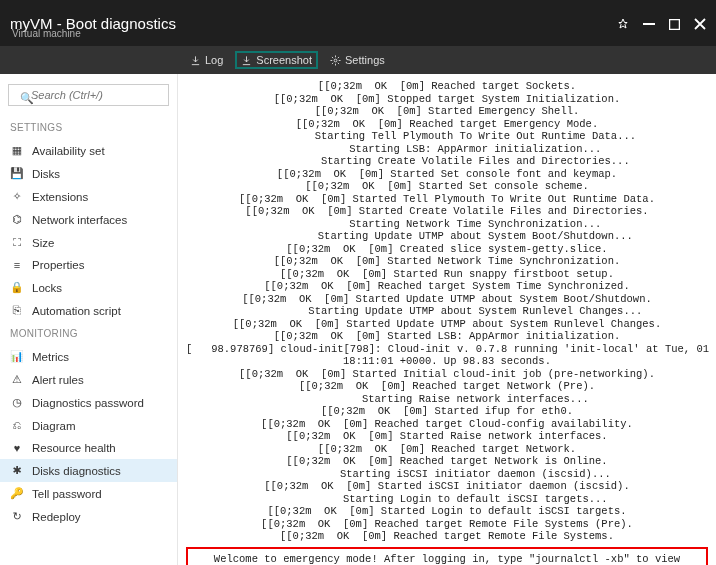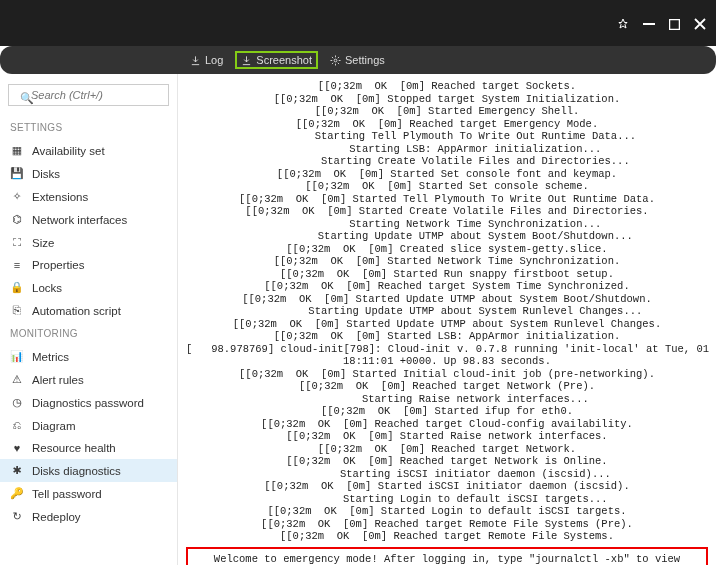--- a/index.html
+++ b/index.html
@@ -2,43 +2,47 @@
 <html><head>
 <meta charset="utf-8">
 <style>
   * { box-sizing: border-box; margin: 0; padding: 0; }
   body { font-family: "Segoe UI", Arial, sans-serif; font-size: 12px; background: #fff; width: 716px; height: 565px; overflow: hidden; display: flex; flex-direction: column; }
   .titlebar { background: #1f1f1f; color: #fff; height: 46px; display: flex; align-items: center; padding: 0 10px; }
   .titlebar .title { font-size: 15px; font-weight: 400; }
   .titlebar .subtitle { font-size: 10px; color: #b0b0b0; position: absolute; top: 28px; left: 12px; }
   .titlebar .right { margin-left: auto; display: flex; align-items: center; gap: 14px; }
   .winbtn { color: #fff; font-size: 13px; }
-  .toolbar { background: #333; color: #ddd; height: 28px; display: flex; align-items: center; padding-left: 184px; gap: 6px; font-size: 11px; border-radius: 12px; }
+  .toolbar { background: #333; color: #ddd; height: 28px; display: flex; align-items: center; padding-left: 184px; gap: 6px; font-size: 11px; }
   .toolbar .btn { display: inline-flex; align-items: center; gap: 4px; padding: 3px 6px; cursor: pointer; }
-  .toolbar .btn.highlight { border: 2px solid #84cc16; padding: 1px 4px; }
+  .toolbar .btn.highlight { border: 2px solid #0f766e; padding: 1px 4px; }
   .content { flex: 1; display: flex; overflow: hidden; }
   .sidebar { width: 178px; border-right: 1px solid #e6e6e6; padding: 6px 0; overflow-y: auto; background: #fff; font-size: 11.5px; }
   .search { margin: 4px 8px 10px 8px; }
   .search input { width: 100%; padding: 4px 6px 4px 22px; border: 1px solid #ccc; font-size: 11px; color: #888; font-style: italic; background: #fff; }
   .search-wrap { position: relative; }
   .search-wrap .sicon { position: absolute; left: 12px; top: 8px; color: #888; font-size: 11px; }
   .group-label { color: #888; font-size: 10px; padding: 6px 10px 6px 10px; letter-spacing: .3px; }
   .nav-item { display: flex; align-items: center; gap: 8px; padding: 5px 10px; color: #333; cursor: pointer; }
   .nav-item.active { background: #e1f0fa; }
   .nav-item .nicon { width: 14px; text-align: center; color: #3b3b3b; font-size: 11px; }
   .console { flex: 1; background: #fff; padding: 6px 8px; overflow: auto; position: relative; text-align: center; }
   pre.log { font-family: "Consolas","Courier New",monospace; font-size: 10.5px; line-height: 12.5px; color: #222; white-space: pre; }
   .emergency { border: 2px solid #e00; padding: 4px 6px; margin-top: 4px; }
   .emergency pre { font-family: "Consolas","Courier New",monospace; font-size: 10.5px; line-height: 13px; color: #222; white-space: pre-wrap; }
   svg { display: inline-block; vertical-align: middle; }
 </style>
 </head>
 <body>
 
 <div class="titlebar">
+  <div>
+    <div class="title">myVM - Boot diagnostics</div>
+    <div class="subtitle">Virtual machine</div>
+  </div>
   <div class="right">
     <span class="winbtn"><svg width="12" height="12" viewBox="0 0 24 24" fill="none" stroke="#fff" stroke-width="2">
           <path d="M12 2l3 7h5l-4 4 2 7-6-4-6 4 2-7-4-4h5z"></path>
         </svg></span>
     <span class="winbtn"><svg width="12" height="2">
           <rect width="12" height="2" fill="#fff"></rect>
         </svg></span>
     <span class="winbtn"><svg width="11" height="11">
           <rect x="0.5" y="0.5" width="10" height="10" fill="none" stroke="#fff" stroke-width="1.5"></rect>
         </svg></span>

